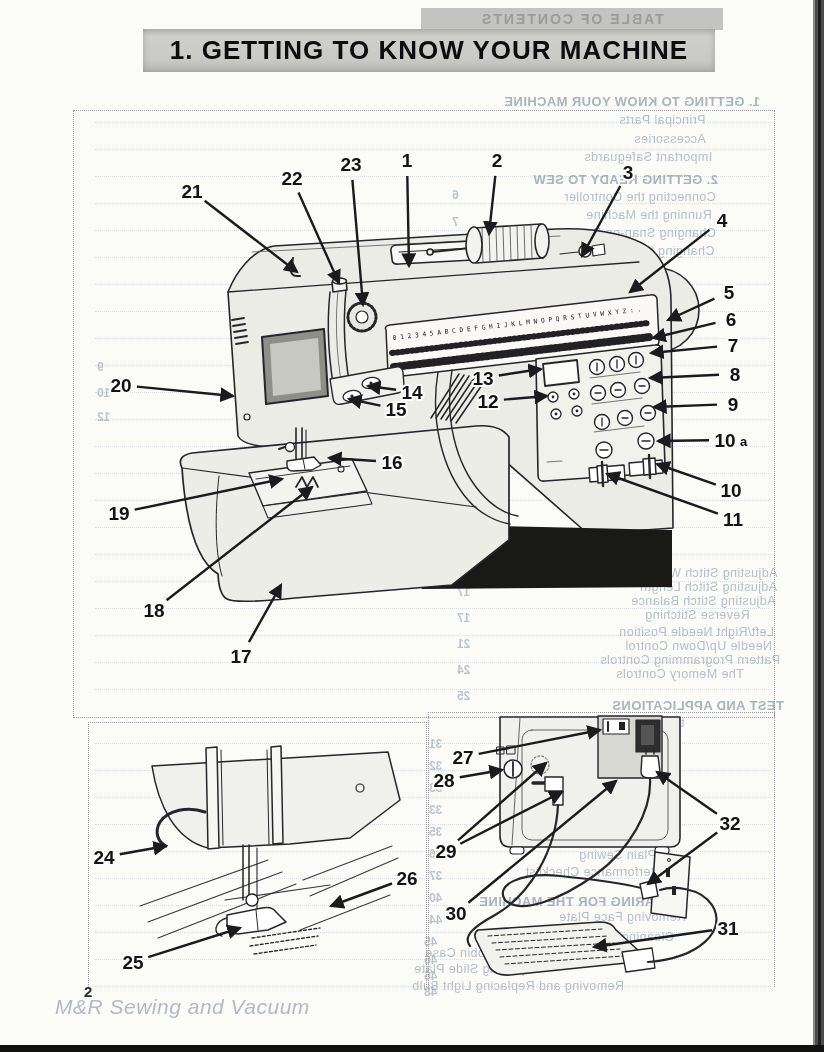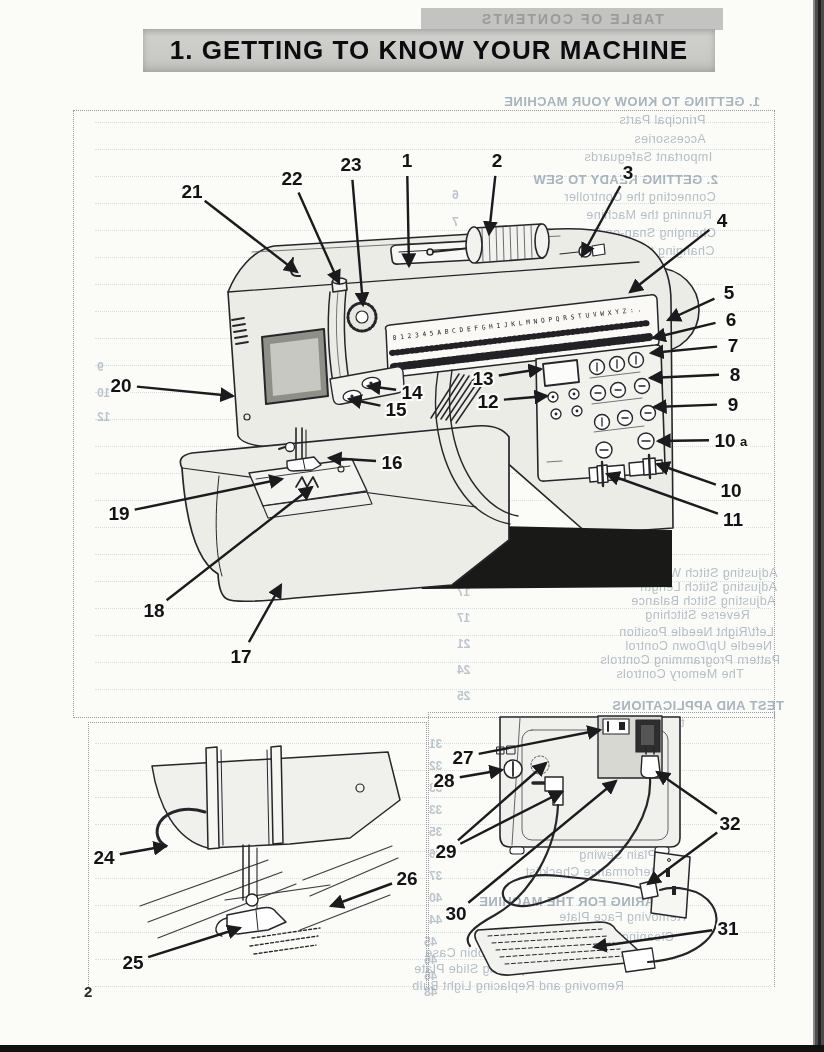--- a/index.html
+++ b/index.html
@@ -478,16 +478,17 @@
         <text x="456" y="919.5" class="callout-num">30</text>
         <line x1="712.2" y1="930.2" x2="594" y2="947" class="callout-line" marker-end="url(#ah)"></line>
         <text x="728" y="934.5" class="callout-num">31</text>
         <line x1="716.9" y1="813.8" x2="657" y2="772" class="callout-line" marker-end="url(#ah)"></line>
         <line x1="717.2" y1="832.5" x2="648" y2="884" class="callout-line" marker-end="url(#ah)"></line>
         <text x="730" y="829.5" class="callout-num">32</text>
       </g>
   </svg>
 
   <div class="page-num">2</div>
+  <div class="watermark">M&amp;R Sewing and Vacuum</div>
 
   <div class="scan-right"></div>
   <div class="scan-bottom"></div>
 </div>
 
 </body></html>

